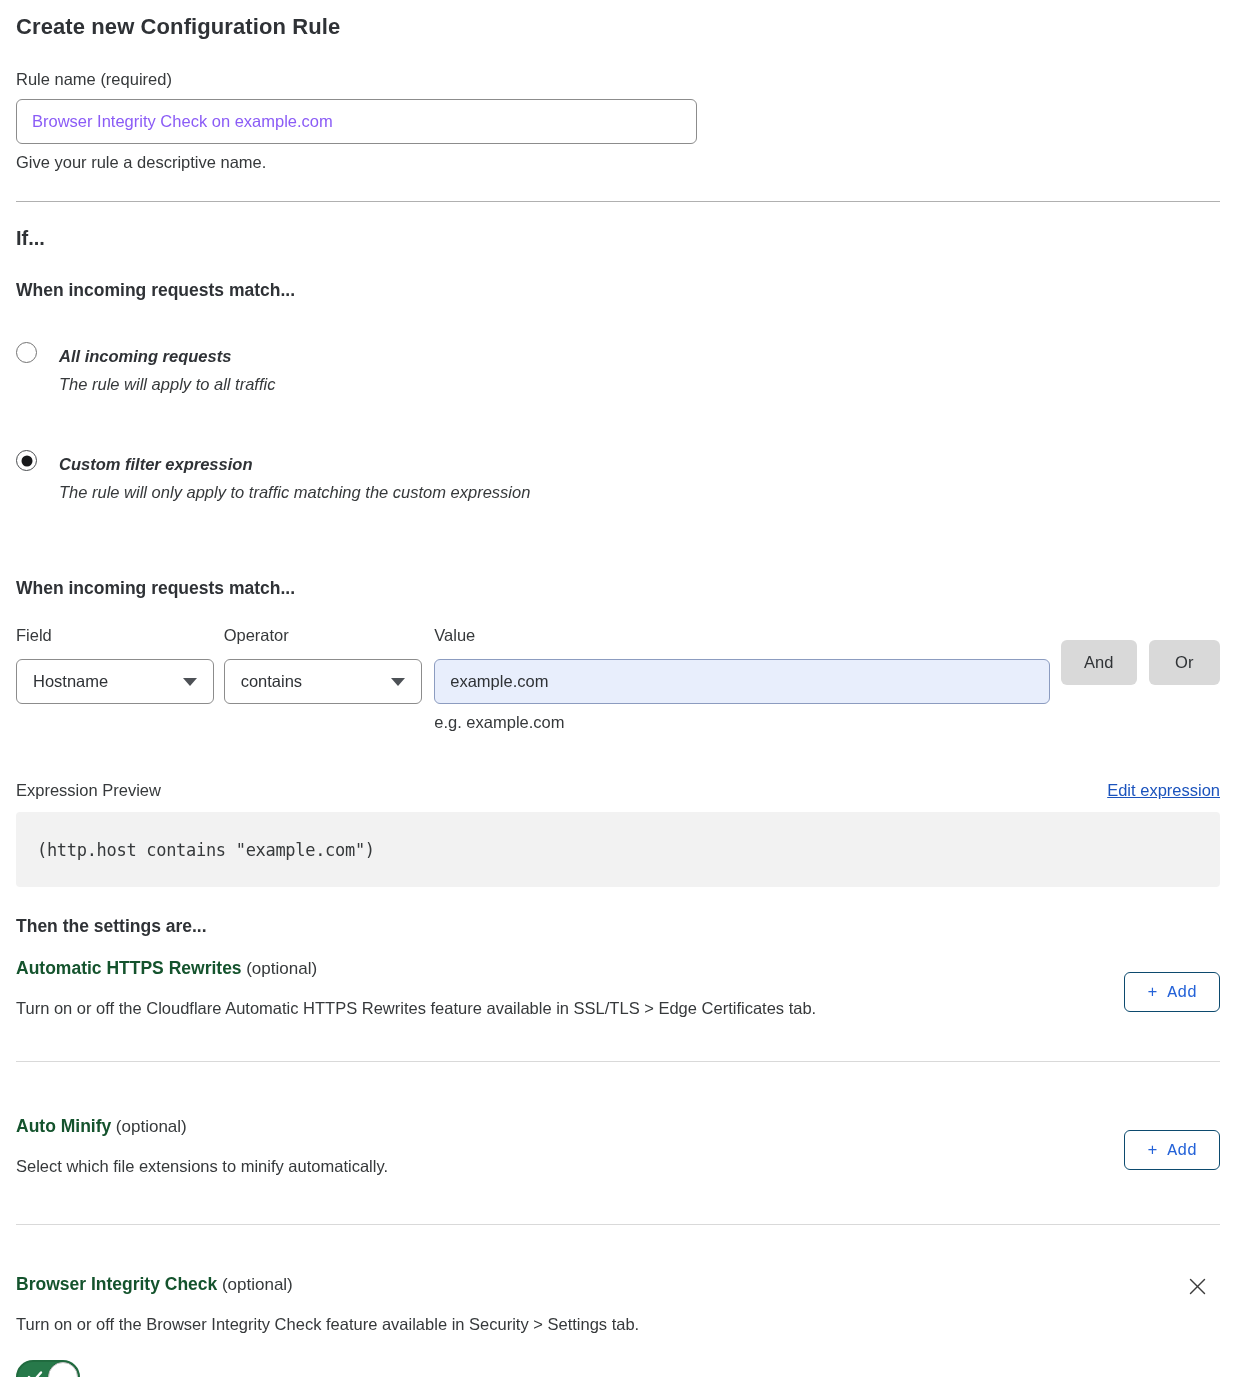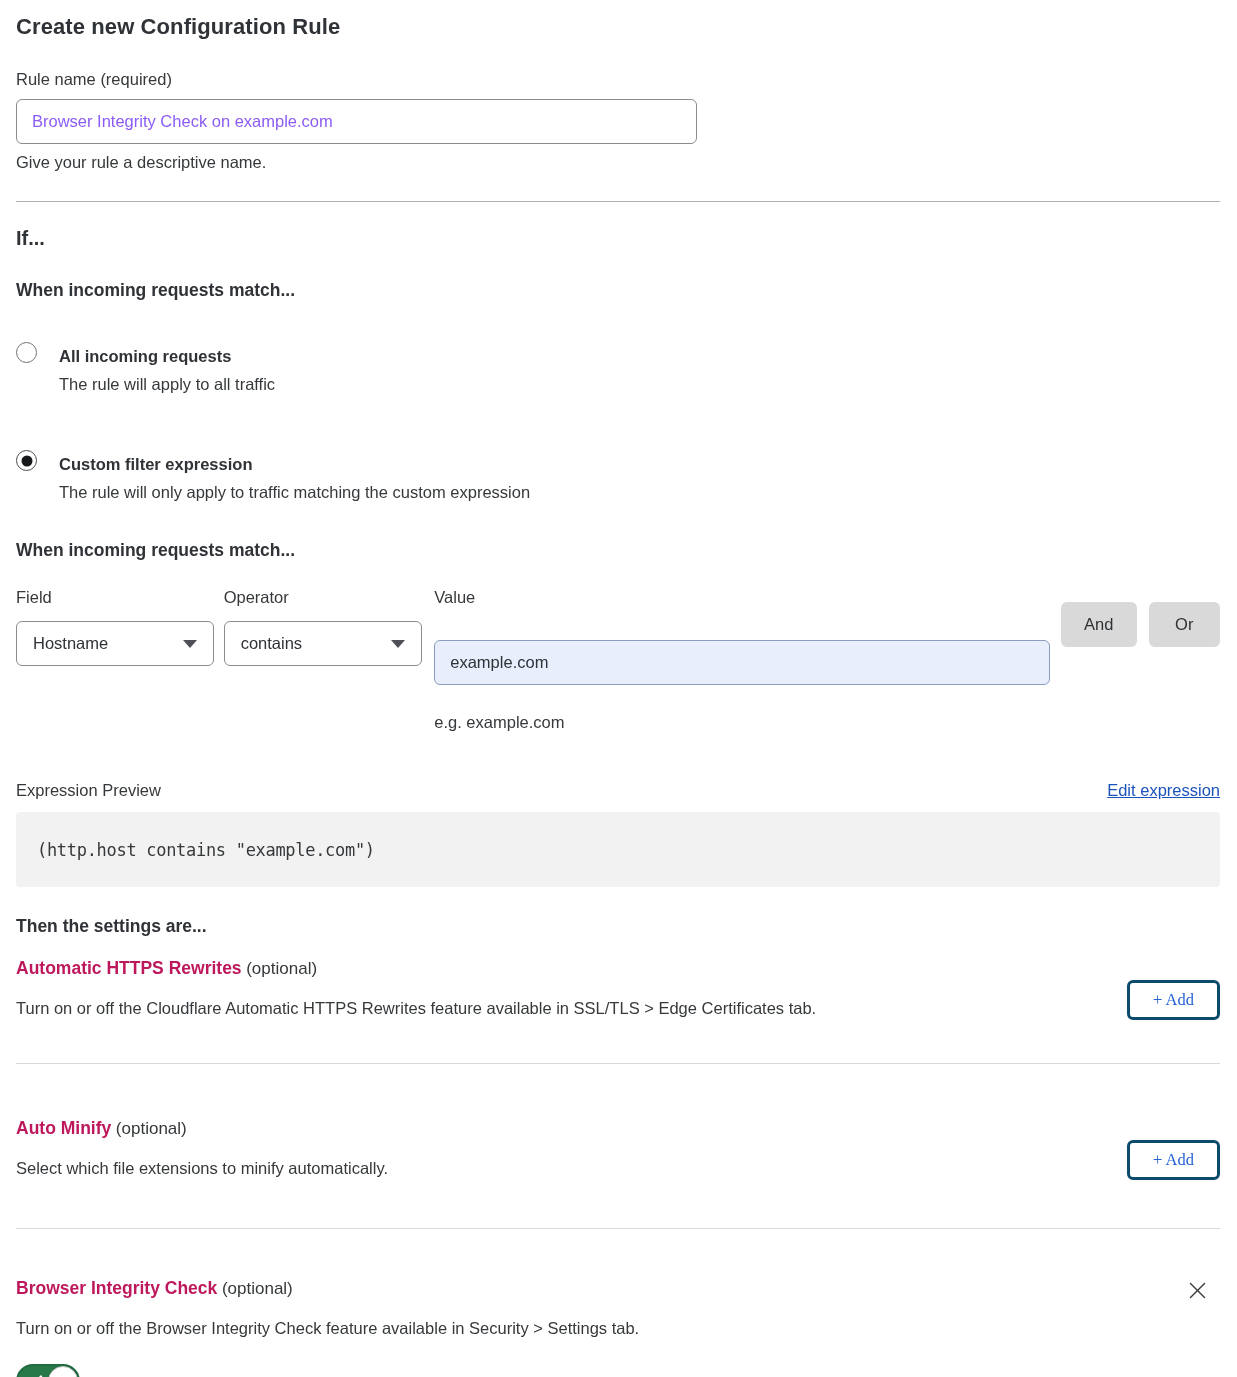--- a/index.html
+++ b/index.html
@@ -88,30 +88,30 @@
     position: absolute;
     left: 50%; top: 50%;
     width: 11px; height: 11px;
     transform: translate(-50%, -50%);
     border-radius: 50%;
     background: #17181a;
   }
   .radio-texts { line-height: 28px; }
   .radio-label { font-weight: 700; color: #2f3236; }
   .radio-desc { color: #36393b; }
-  .radio-group { margin-bottom: 34px; }
+  .radio-group { margin-bottom: 72px; font-style: italic; }
 
   
   .match-heading-2 { margin-bottom: 27px; }
   .builder-row { display: flex; align-items: flex-start; }
   .builder-col { display: flex; flex-direction: column; }
   .ctl-label { height: 19px; margin-bottom: 14px; }
   .col-field    { width: 199px; margin-right: 10px; justify-content: flex-end; }
   .col-operator { width: 200px; margin-right: 12px; }
-  .col-value    { width: 620px; margin-right: 11px; gap: 19px; }
+  .col-value    { width: 620px; margin-right: 11px; }
 
   .select-box {
     height: 45px;
     border: 1px solid #8c8c8c;
     border-radius: 6px;
     background: #fff;
     display: flex;
     align-items: center;
     justify-content: space-between;
     padding: 0 16px;
@@ -185,32 +185,32 @@
 
   
   .settings-heading { margin-bottom: 21px; }
   .setting-row {
     display: flex;
     justify-content: space-between;
     align-items: flex-start;
   }
   .setting-info { max-width: 1000px; }
   .setting-title-line { margin-bottom: 19px; }
-  .setting-title { font-size: 17.5px; font-weight: 700; color: #be185d; }
+  .setting-title { font-size: 17.5px; font-weight: 700; color: #14532d; }
   .setting-optional { font-size: 17px; font-weight: 400; color: #36393b; }
   .setting-desc { line-height: 20px; }
   .add-btn {
-    margin-top: 22px;
+    margin-top: 14px;
     min-width: 93px;
     height: 40px;
     background: #fff;
-    border: 3px solid #0c4a6e;
+    border: 1px solid #0c4a6e;
     border-radius: 6px;
     color: #2462d8;
-    font-family: Liberation Serif, serif;
+    font-family: Liberation Mono, monospace;
     font-size: 16.5px;
     cursor: pointer;
     padding: 0 22px;
   }
   .sep-1 { margin-top: 43px; margin-bottom: 54px; }
   .sep-2 { margin-top: 48px; margin-bottom: 49px; }
 
   .close-btn {
     background: none;
     border: none;

